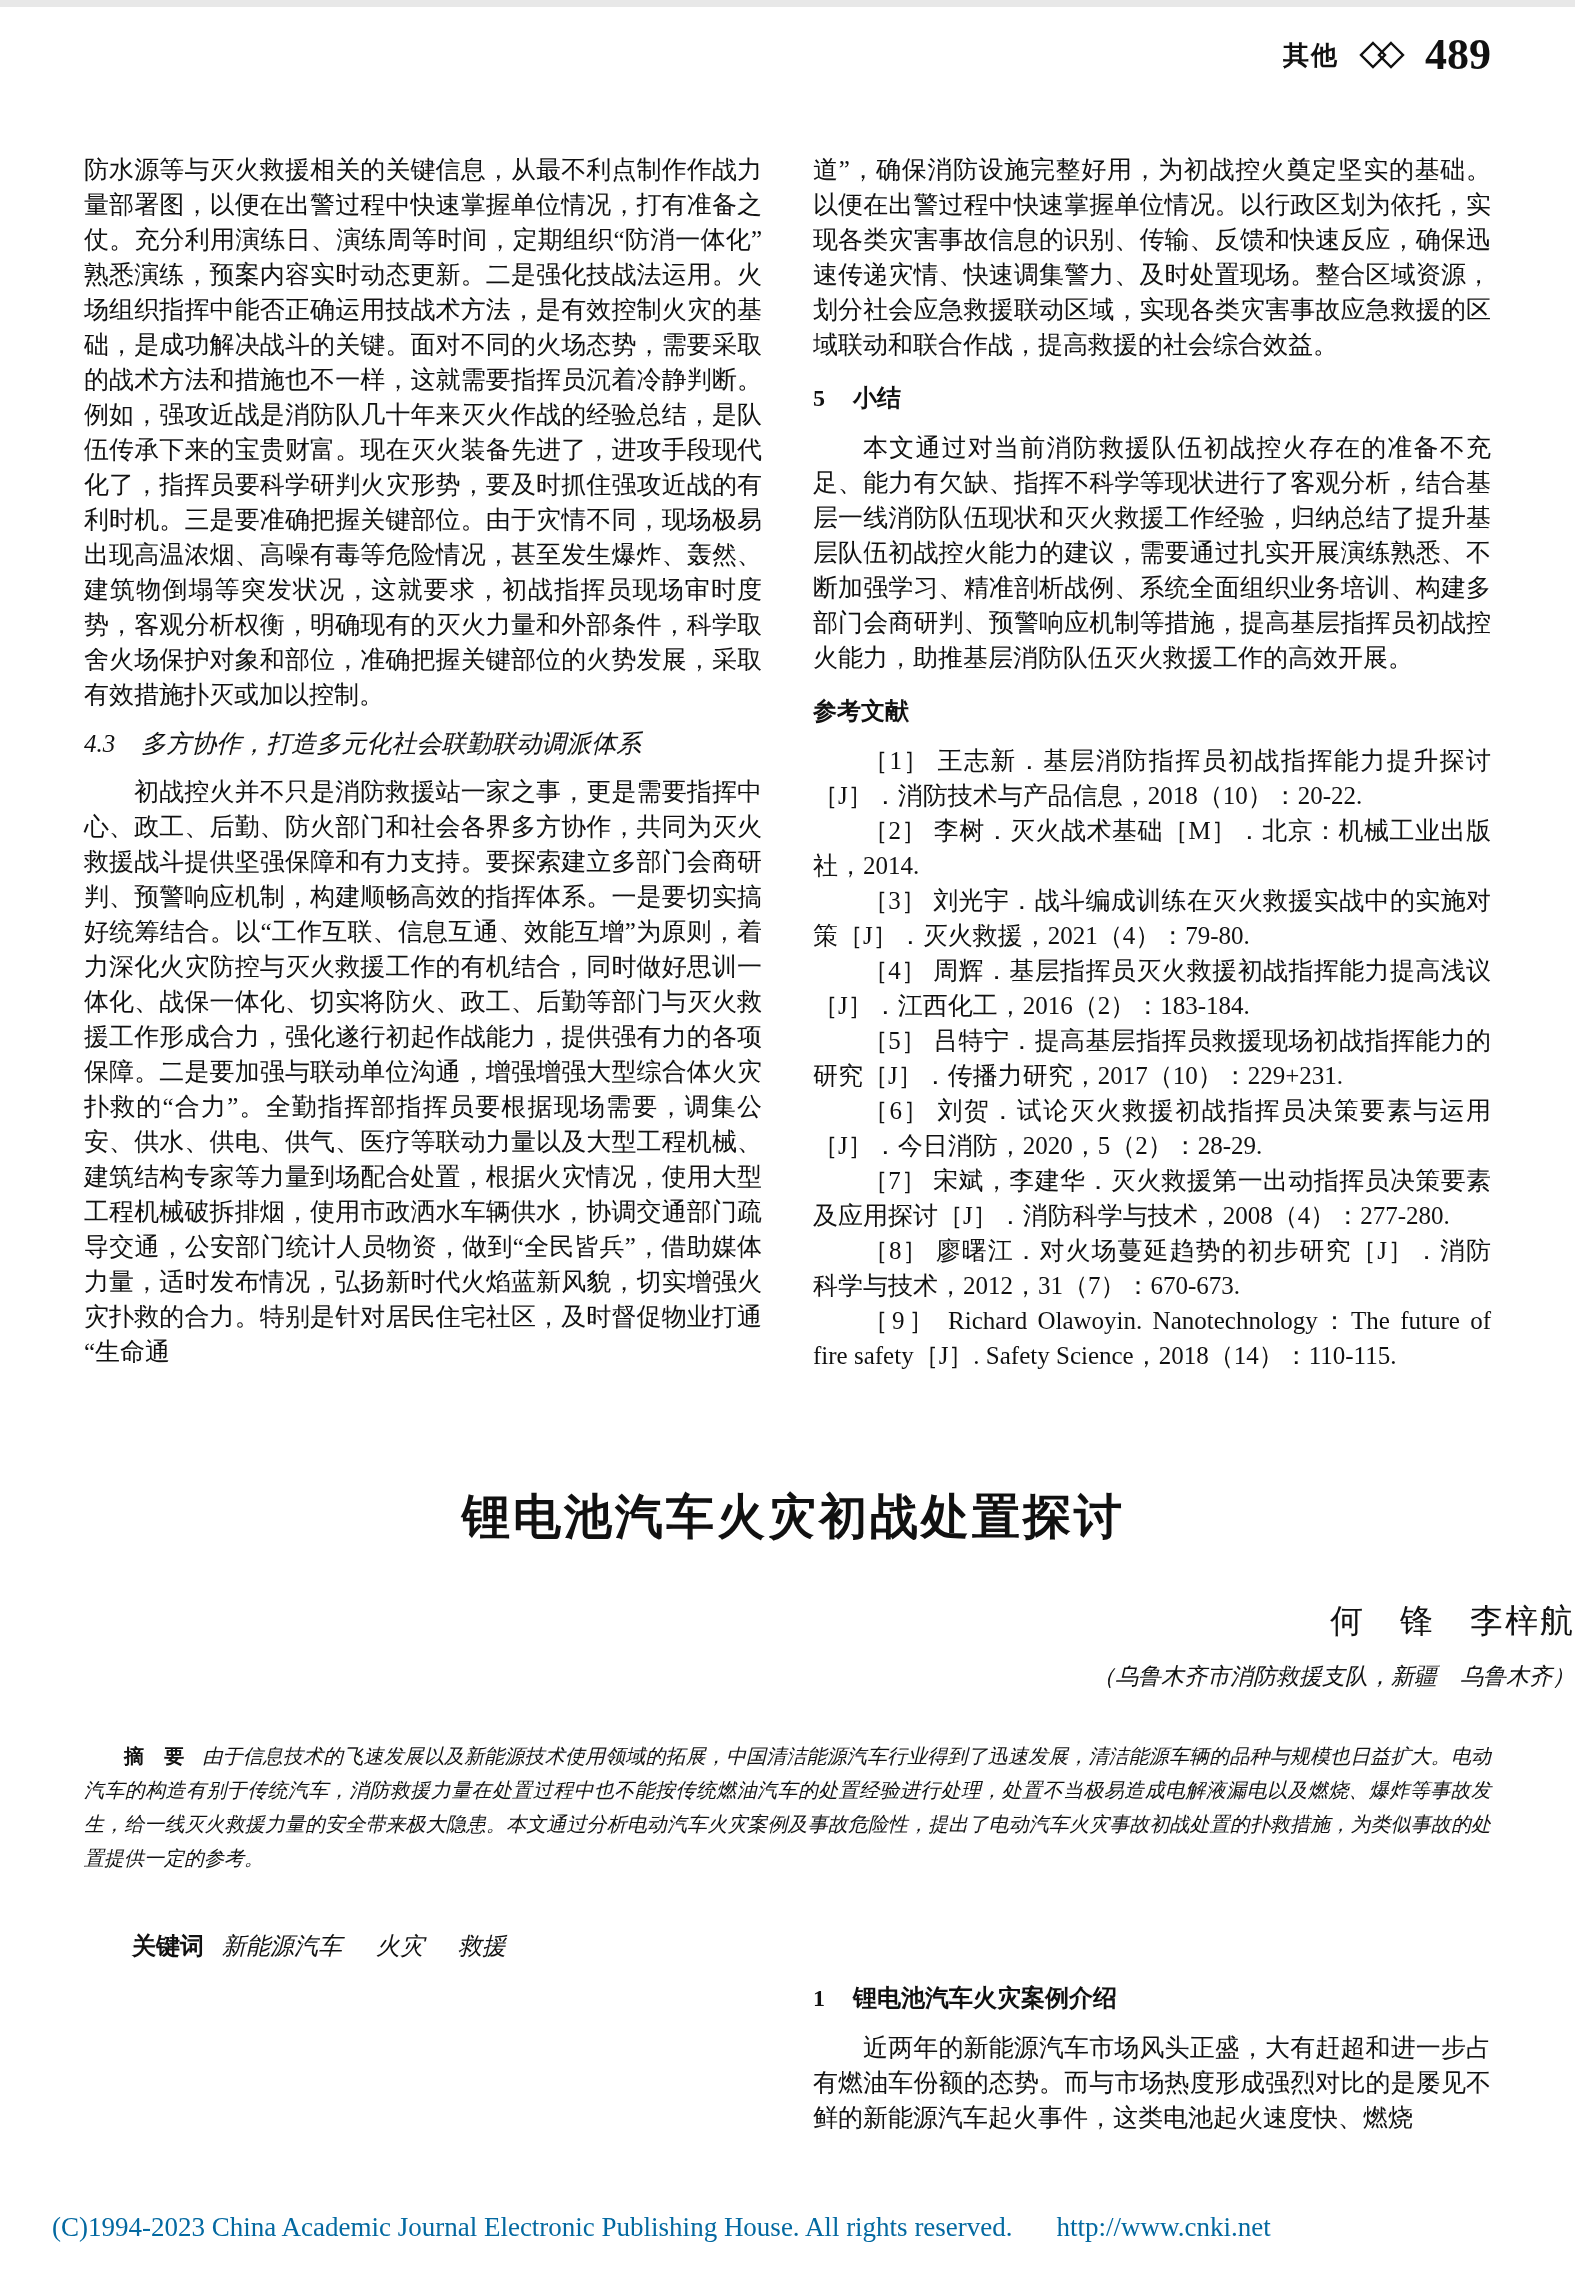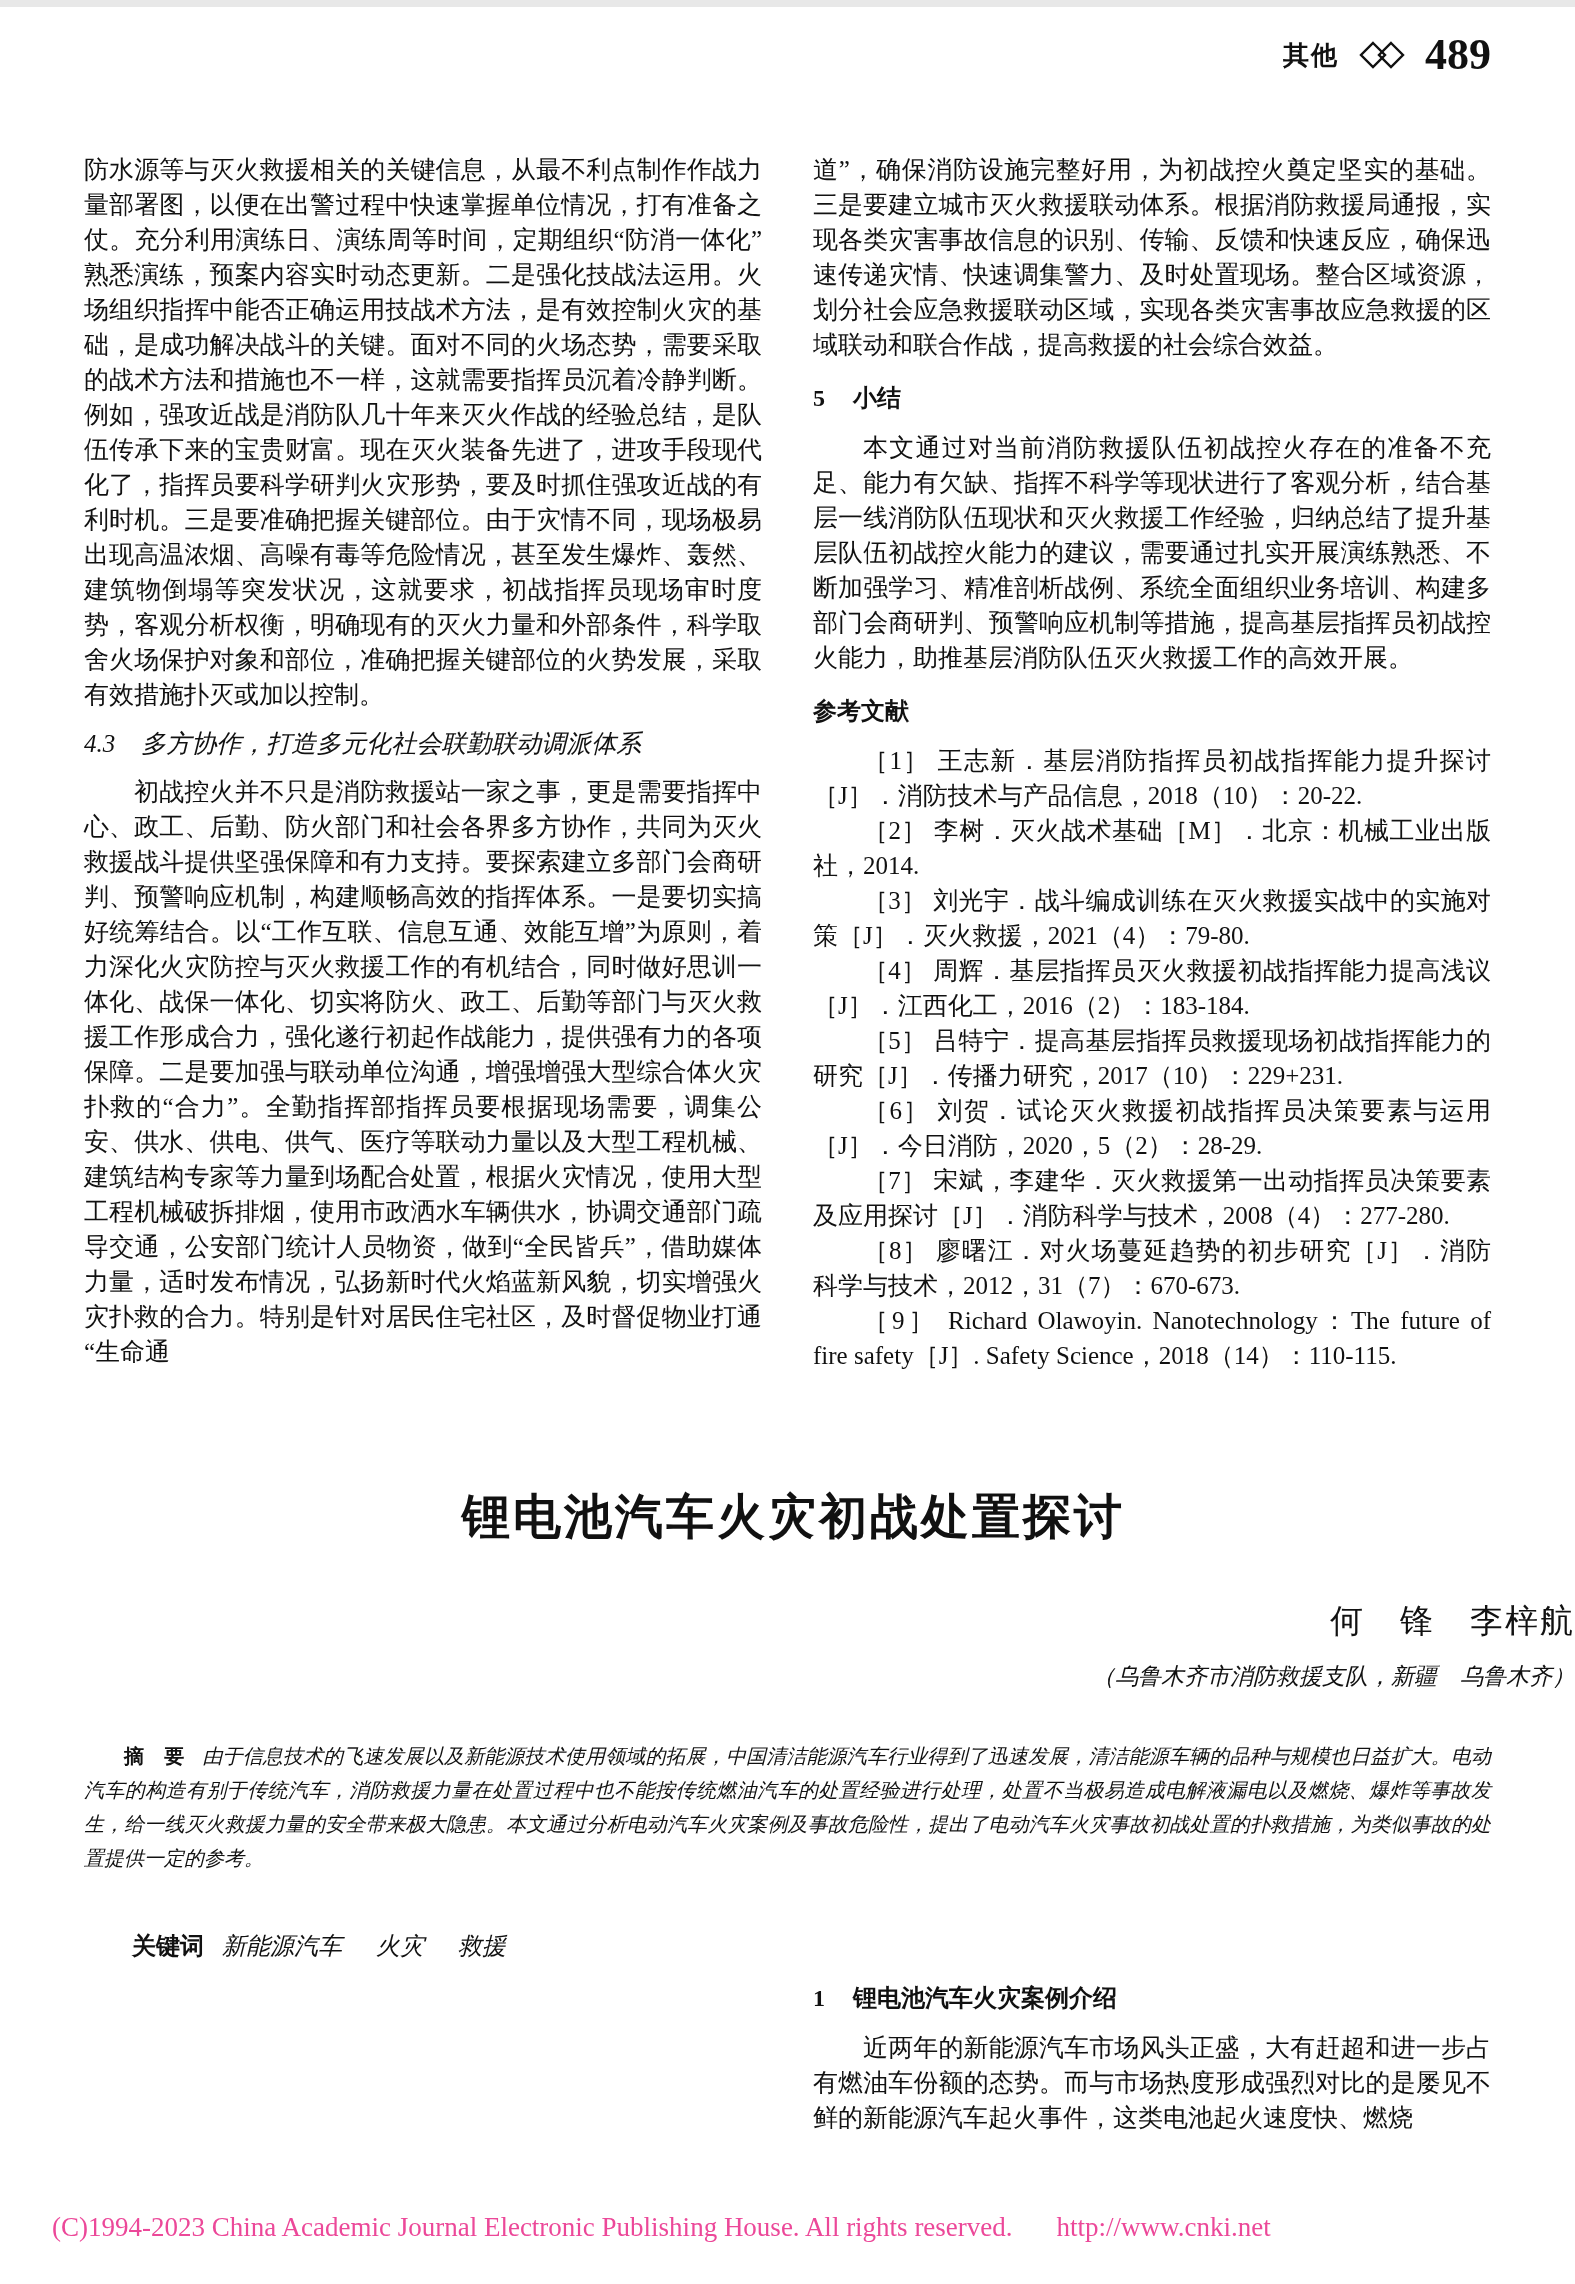--- a/index.html
+++ b/index.html
@@ -99,21 +99,21 @@
     position:absolute; left:84px; top:1898px; width:1407px;
     font-size:24px; line-height:34px;
     font-style:italic;
     text-indent:2em;
   }
   .keyword { margin-right:34px; }
 
   
   .page-footer {
     position:absolute; left:52px; top:2204px;
-    color:#ec4899;
+    color:#0369a1;
     font-size:27px; line-height:32px;
     display:flex; gap:44px; white-space:nowrap;
   }
 </style>
 </head>
 <body>
 
 <div class="page">
 
   <div class="page-header">
@@ -129,21 +129,21 @@
 
   <div class="col" id="a1-left">
     <p class="cont">防水源等与灭火救援相关的关键信息，从最不利点制作作战力量部署图，以便在出警过程中快速掌握单位情况，打有准备之仗。充分利用演练日、演练周等时间，定期组织“防消一体化”熟悉演练，预案内容实时动态更新。二是强化技战法运用。火场组织指挥中能否正确运用技战术方法，是有效控制火灾的基础，是成功解决战斗的关键。面对不同的火场态势，需要采取的战术方法和措施也不一样，这就需要指挥员沉着冷静判断。例如，强攻近战是消防队几十年来灭火作战的经验总结，是队伍传承下来的宝贵财富。现在灭火装备先进了，进攻手段现代化了，指挥员要科学研判火灾形势，要及时抓住强攻近战的有利时机。三是要准确把握关键部位。由于灾情不同，现场极易出现高温浓烟、高噪有毒等危险情况，甚至发生爆炸、轰然、建筑物倒塌等突发状况，这就要求，初战指挥员现场审时度势，客观分析权衡，明确现有的灭火力量和外部条件，科学取舍火场保护对象和部位，准确把握关键部位的火势发展，采取有效措施扑灭或加以控制。</p>
     <div class="sub-heading">
       <span class="h-num">4.3</span><span>多方协作，打造多元化社会联勤联动调派体系</span>
     </div>
     <p class="ind">初战控火并不只是消防救援站一家之事，更是需要指挥中心、政工、后勤、防火部门和社会各界多方协作，共同为灭火救援战斗提供坚强保障和有力支持。要探索建立多部门会商研判、预警响应机制，构建顺畅高效的指挥体系。一是要切实搞好统筹结合。以“工作互联、信息互通、效能互增”为原则，着力深化火灾防控与灭火救援工作的有机结合，同时做好思训一体化、战保一体化、切实将防火、政工、后勤等部门与灭火救援工作形成合力，强化遂行初起作战能力，提供强有力的各项保障。二是要加强与联动单位沟通，增强增强大型综合体火灾扑救的“合力”。全勤指挥部指挥员要根据现场需要，调集公安、供水、供电、供气、医疗等联动力量以及大型工程机械、建筑结构专家等力量到场配合处置，根据火灾情况，使用大型工程机械破拆排烟，使用市政洒水车辆供水，协调交通部门疏导交通，公安部门统计人员物资，做到“全民皆兵”，借助媒体力量，适时发布情况，弘扬新时代火焰蓝新风貌，切实增强火灾扑救的合力。特别是针对居民住宅社区，及时督促物业打通“生命通</p>
   </div>
 
   <div class="col" id="a1-right">
-    <p class="cont">道”，确保消防设施完整好用，为初战控火奠定坚实的基础。三是要建立城市灭火救援联动体系。根据消防救援局通报，实现各类灾害事故信息的识别、传输、反馈和快速反应，确保迅速传递灾情、快速调集警力、及时处置现场。整合区域资源，划分社会应急救援联动区域，实现各类灾害事故应急救援的区域联动和联合作战，提高救援的社会综合效益。</p>
+    <p class="cont">道”，确保消防设施完整好用，为初战控火奠定坚实的基础。以便在出警过程中快速掌握单位情况。以行政区划为依托，实现各类灾害事故信息的识别、传输、反馈和快速反应，确保迅速传递灾情、快速调集警力、及时处置现场。整合区域资源，划分社会应急救援联动区域，实现各类灾害事故应急救援的区域联动和联合作战，提高救援的社会综合效益。</p>
     <div class="section-h2">
       <span class="h-num">5</span><span>小结</span>
     </div>
     <p class="ind">本文通过对当前消防救援队伍初战控火存在的准备不充足、能力有欠缺、指挥不科学等现状进行了客观分析，结合基层一线消防队伍现状和灭火救援工作经验，归纳总结了提升基层队伍初战控火能力的建议，需要通过扎实开展演练熟悉、不断加强学习、精准剖析战例、系统全面组织业务培训、构建多部门会商研判、预警响应机制等措施，提高基层指挥员初战控火能力，助推基层消防队伍灭火救援工作的高效开展。</p>
     <div class="section-h2">参考文献</div>
     <div class="ref-list">
       <p>［1］ 王志新．基层消防指挥员初战指挥能力提升探讨［J］．消防技术与产品信息，2018（10）：20-22.</p>
       <p>［2］ 李树．灭火战术基础［M］．北京：机械工业出版社，2014.</p>
       <p>［3］ 刘光宇．战斗编成训练在灭火救援实战中的实施对策［J］．灭火救援，2021（4）：79-80.</p>
       <p>［4］ 周辉．基层指挥员灭火救援初战指挥能力提高浅议［J］．江西化工，2016（2）：183-184.</p>

